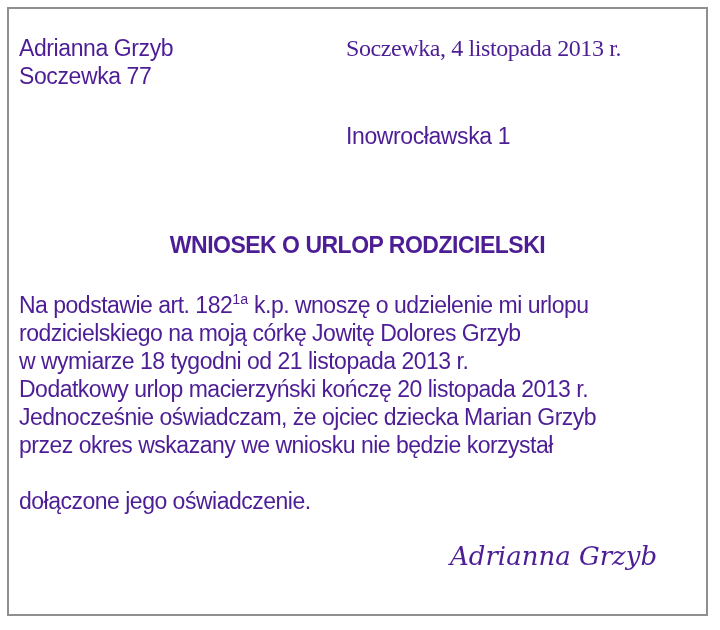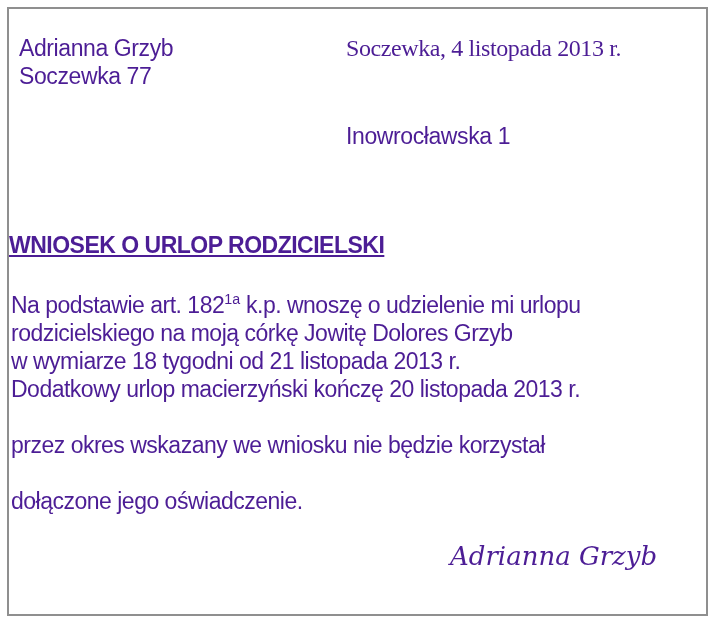--- a/index.html
+++ b/index.html
@@ -48,30 +48,30 @@
     line-height: 28px;
     letter-spacing: -0.4px;
     white-space: nowrap;
   }
   .title {
     position: absolute;
     left: 0;
     top: 222px;
     width: 100%;
     margin: 0;
+    text-align: center;
     font-size: 23px;
     font-weight: bold;
     line-height: 28px;
     letter-spacing: -0.5px;
     white-space: nowrap;
-    text-decoration: underline;
   }
   .body-text {
     position: absolute;
-    left: 2px;
+    left: 10px;
     top: 282px;
     font-size: 23px;
     line-height: 28px;
     letter-spacing: -0.5px;
     white-space: nowrap;
   }
   .body-text sup {
     font-size: 0.62em;
     line-height: 0;
     vertical-align: super;
@@ -104,21 +104,21 @@
     <div>Inowrocławska 1</div>
   </div>
 
   <h1 class="title">WNIOSEK O URLOP RODZICIELSKI</h1>
 
   <div class="body-text">
     <span>Na podstawie art. 182</span><sup>1a</sup><span> k.p. wnoszę o udzielenie mi urlopu</span><br>
     <span>rodzicielskiego na moją córkę Jowitę Dolores Grzyb</span><br>
     <span>w wymiarze 18 tygodni od 21 listopada 2013 r.</span><br>
     <span>Dodatkowy urlop macierzyński kończę 20 listopada 2013 r.</span><br>
-    <br>
+    <span>Jednocześnie oświadczam, że ojciec dziecka Marian Grzyb</span><br>
     <span>przez okres wskazany we wniosku nie będzie korzystał</span><br>
     <br>
     <span>dołączone jego oświadczenie.</span>
   </div>
 
   <div class="signature">Adrianna Grzyb</div>
 
 </div>
 
 </body></html>

